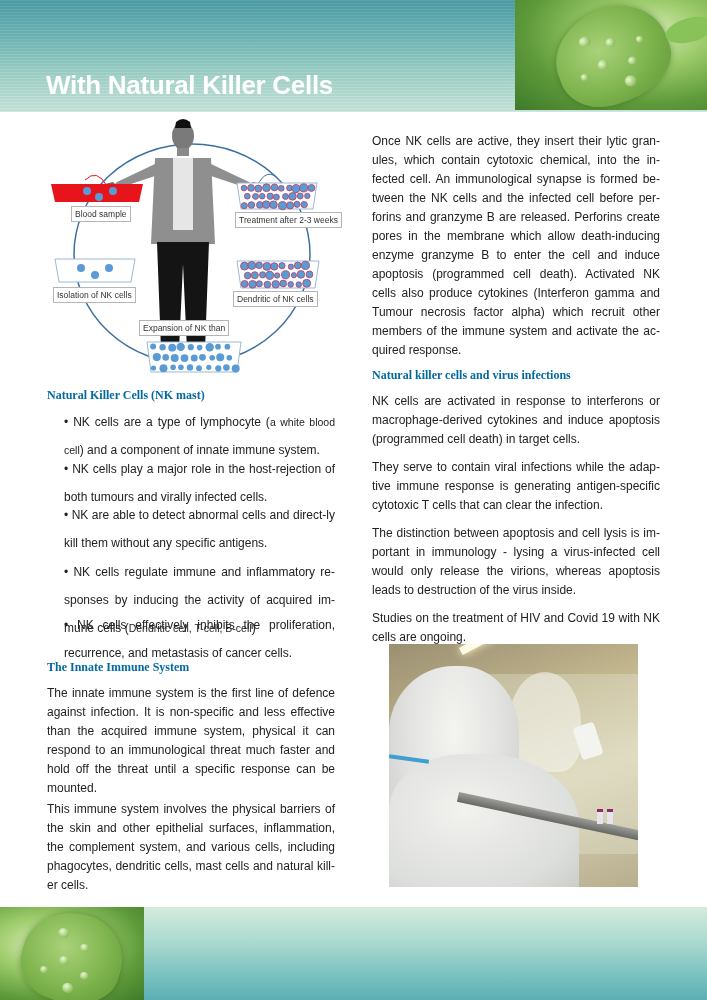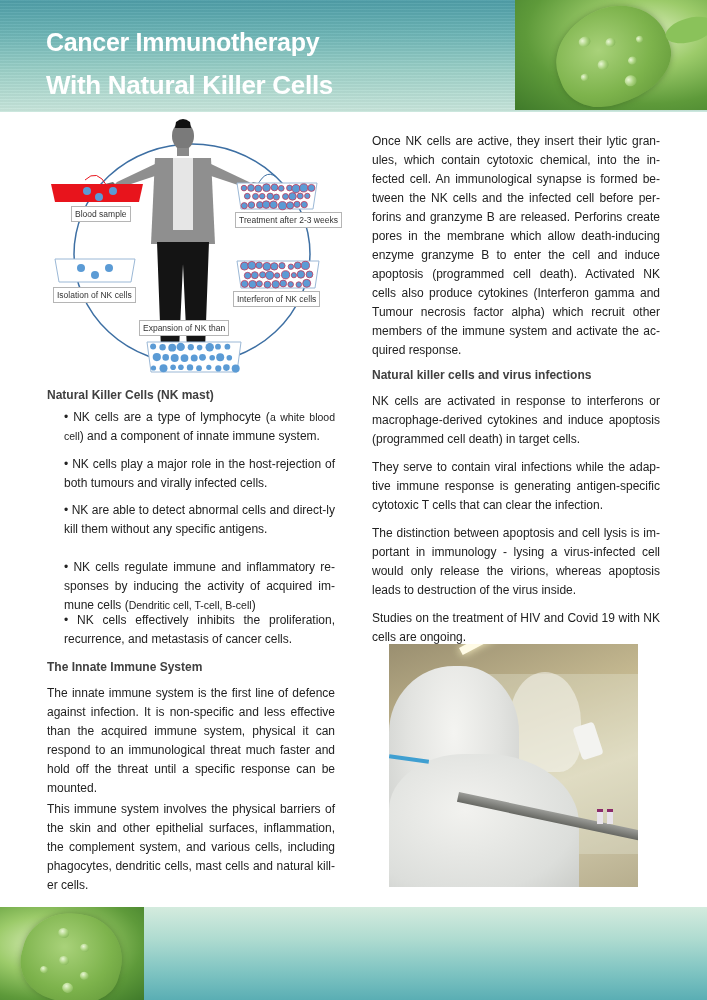--- a/index.html
+++ b/index.html
@@ -62,24 +62,24 @@
 
   
   .col-left { position: absolute; left: 47px; top: 112px; width: 288px; }
   .col-right { position: absolute; left: 372px; top: 112px; width: 288px; }
 
   .body-text {
     font-size: 12px; line-height: 19px; text-align: justify; margin: 0;
     color: #222;
   }
   .heading {
-    font-size: 12px; font-weight: bold; margin: 0; color: #404040;
+    font-size: 12px; font-weight: bold; margin: 0; color: #0369a1; font-family: Liberation Serif, serif;
   }
   .bullet {
-    font-size: 12px; line-height: 19px; text-align: justify;
+    font-size: 12px; line-height: 28px; text-align: justify;
     margin: 0 0 0 17px; color: #222;
   }
   .bullet .small { font-size: 10.5px; }
 
   
   .diagram { position: absolute; left: 47px; top: 114px; width: 290px; height: 262px; }
   .diagram svg { display: block; }
   .diag-label {
     position: absolute; background: #fff; border: 1px solid #b5b5b5;
     font-size: 8.5px; color: #333; padding: 2px 3px; white-space: nowrap;
@@ -142,21 +142,20 @@
       <span class="drop" style="left:30px;top:20px;width:12px;height:10px"></span>
       <span class="drop" style="left:55px;top:30px;width:10px;height:9px"></span>
       <span class="drop" style="left:40px;top:48px;width:11px;height:10px"></span>
       <span class="drop" style="left:70px;top:55px;width:9px;height:8px"></span>
       <span class="drop" style="left:20px;top:55px;width:8px;height:7px"></span>
       <span class="drop" style="left:60px;top:72px;width:12px;height:11px"></span>
       <span class="drop" style="left:85px;top:38px;width:7px;height:7px"></span>
     </div>
     <div class="leaf2"></div>
   </div>
-  <div class="title-1">Cancer Immunotherapy</div>
   <div class="title-2">With Natural Killer Cells</div>
 </div>
 
 <div class="diagram">
   <svg width="290" height="262" viewBox="0 0 290 262">
 
     <ellipse cx="145" cy="140" rx="118" ry="110" fill="none" stroke="#3d6fa3" stroke-width="1.5"></ellipse>
 
     <g>
       <ellipse cx="136" cy="22" rx="11" ry="14" fill="#7a7a7a"></ellipse>
@@ -280,21 +279,21 @@
         <circle cx="152.0" cy="254.2" r="2.9" fill="#5b9bd5"></circle>
         <circle cx="161.8" cy="253.3" r="2.6" fill="#5b9bd5"></circle>
         <circle cx="171.3" cy="254.4" r="3.1" fill="#5b9bd5"></circle>
         <circle cx="179.4" cy="253.6" r="3.3" fill="#5b9bd5"></circle>
         <circle cx="188.7" cy="254.4" r="4.0" fill="#5b9bd5"></circle>
       </g>
   </svg>
   <div class="diag-label" style="left:24px;top:92px">Blood sample</div>
   <div class="diag-label" style="left:188px;top:98px">Treatment after 2-3 weeks</div>
   <div class="diag-label" style="left:6px;top:173px">Isolation of NK cells</div>
-  <div class="diag-label" style="left:186px;top:177px">Interferon of NK cells</div>
+  <div class="diag-label" style="left:186px;top:177px">Dendritic of NK cells</div>
   <div class="diag-label" style="left:92px;top:206px">Expansion of NK than</div>
 </div>
 
 <div class="col-left">
   <p class="heading" style="position:absolute;top:276px;left:0">Natural Killer Cells (NK mast)</p>
 
   <p class="bullet" style="position:absolute;top:296px;width:271px">
     <span>• NK cells are a type of lymphocyte (</span><span class="small">a white blood cell</span><span>) and a component of innate immune system.</span>
   </p>
   <p class="bullet" style="position:absolute;top:343px;width:271px">• NK cells play a major role in the host-rejection of both tumours and virally infected cells.</p>

